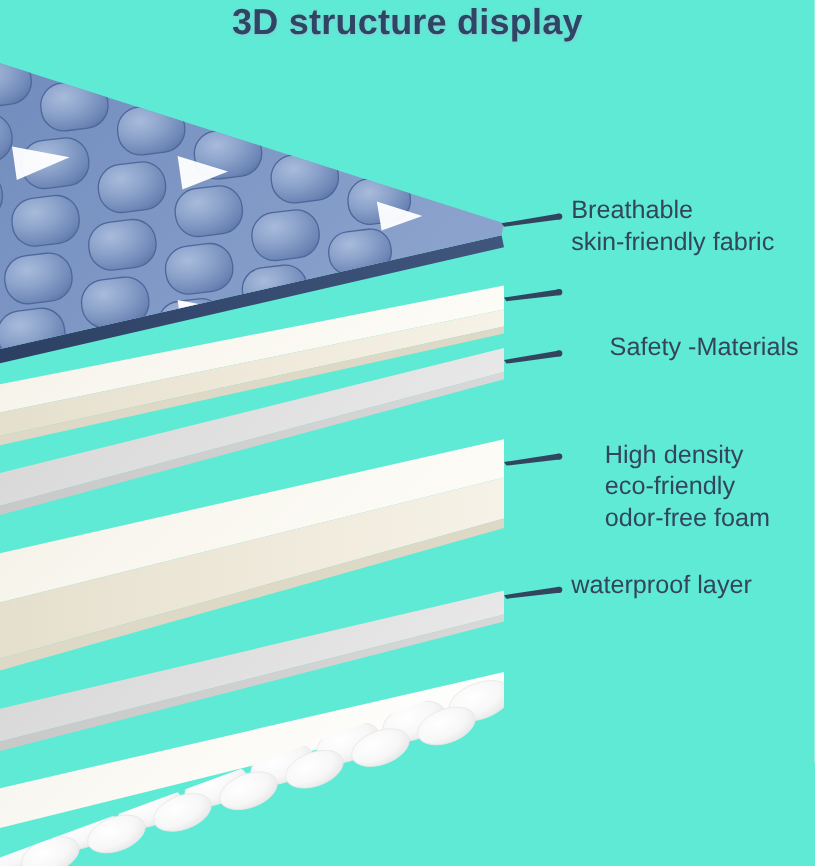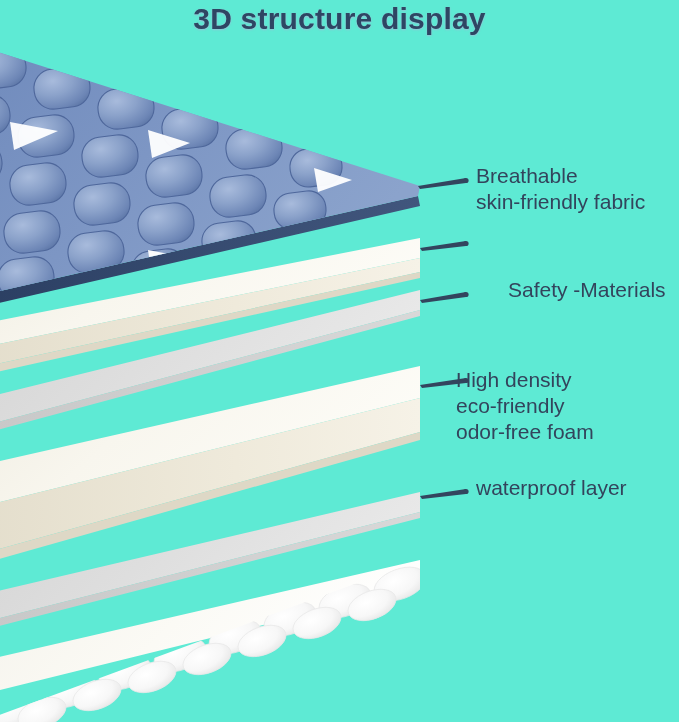--- a/index.html
+++ b/index.html
@@ -28,21 +28,21 @@
   .callout{
     position:absolute;
     color:#33445c;
     font-size:21px;
     line-height:26px;
     white-space:pre;
   }
   #lbl-fabric{left:476px;top:163px;}
   #lbl-buffer{left:476px;top:228px;}
   #lbl-safety{left:476px;top:277px;margin-left:32px;}
-  #lbl-foam{left:456px;top:367px;}
+  #lbl-foam{left:504px;top:367px;}
   #lbl-waterproof{left:476px;top:475px;text-align:right;}
 </style>
 </head>
 <body>
 
 <div id="stage">
 
   <div id="title">3D structure display</div>
 
   <svg id="diagram" viewBox="0 0 679 722">

